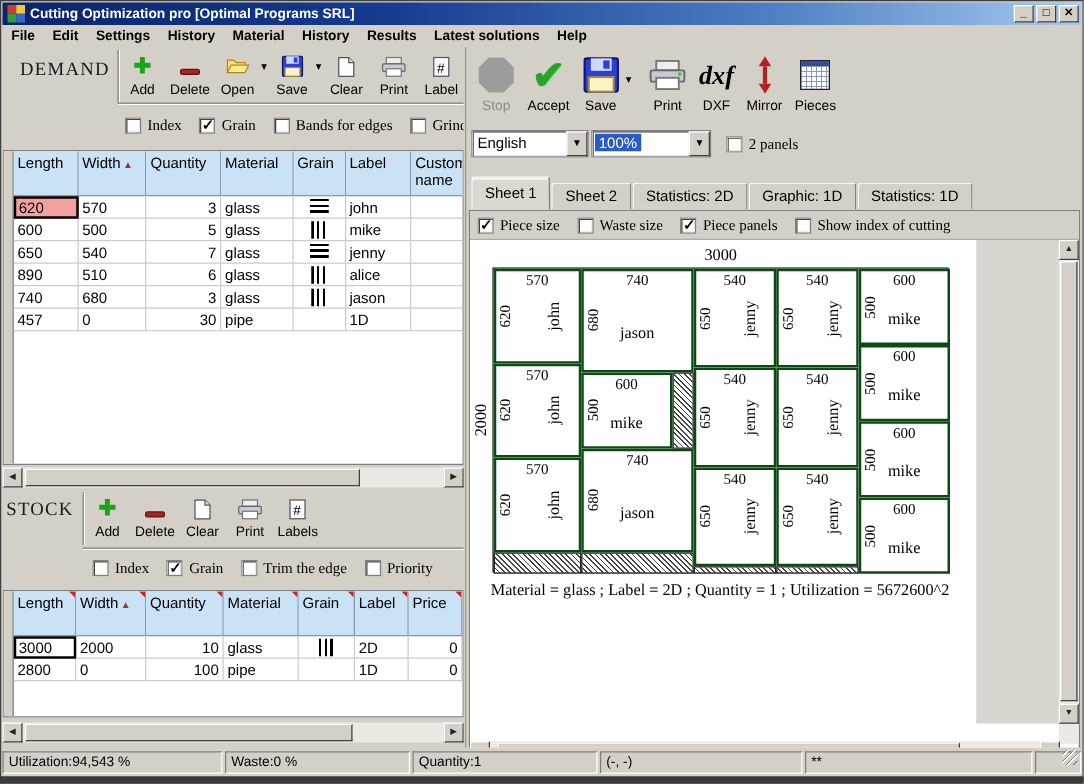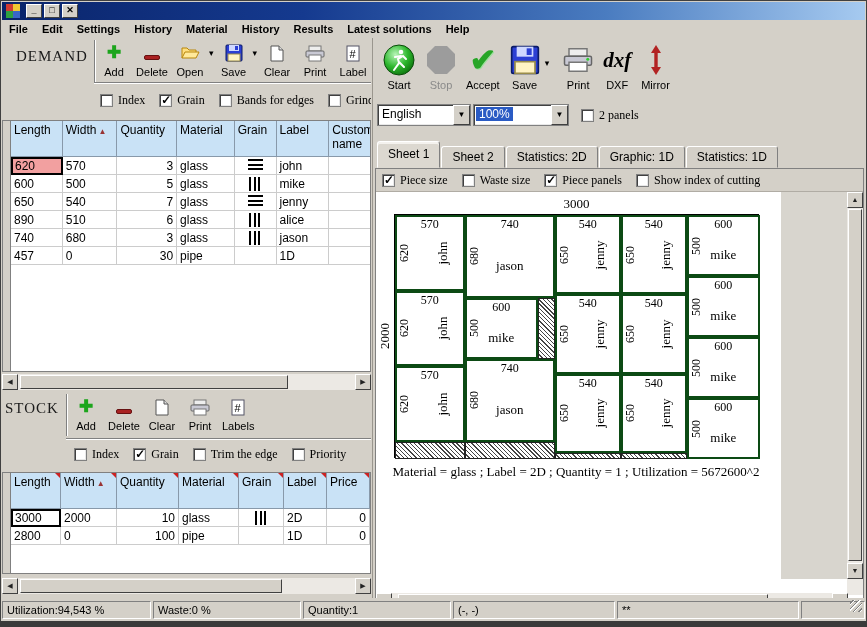--- a/index.html
+++ b/index.html
@@ -160,20 +160,21 @@
 
 <div class="frame"></div>
 
 <div class="titlebar">
   <span class="app-icon">
       <i></i>
       <i></i>
       <i></i>
       <i></i>
     </span>
+  <span class="title-text">Cutting Optimization pro [Optimal Programs SRL]</span>
   <span class="winbtn">_</span>
   <span class="winbtn">□</span>
   <span class="winbtn">✕</span>
 </div>
 
 <div class="menubar">
   <span class="menu-item">File</span>
   <span class="menu-item">Edit</span>
   <span class="menu-item">Settings</span>
   <span class="menu-item">History</span>
@@ -461,37 +462,20 @@
     <span class="sthumb" style="width:262px;margin-left:2px;"></span>
     <span class="sbtn" style="margin-left:auto;">▶</span>
   </div>
 </div>
 
 <div class="rpanel">
 
   <div class="bigbar">
     <div class="big-btn">
       <span class="big-ico">
-        <svg width="34" height="34" viewBox="0 0 34 34">
-          <defs>
-              <radialGradient id="gstart" cx="38%" cy="32%" r="75%">
-            <stop offset="0%" stop-color="#b8f5b8"></stop>
-                <stop offset="55%" stop-color="#2eb82e"></stop>
-                <stop offset="100%" stop-color="#0a6e0a"></stop>
-          </radialGradient>
-            </defs>
-          <circle cx="17" cy="17" r="15" fill="url(#gstart)" stroke="#0a4a0a"></circle>
-          <circle cx="19" cy="9" r="2.3" fill="#fff"></circle>
-          <path d="M12 27 l5-7 -1-4 5-3 3 3 M13 14 l6-1 M17 19 l5 5" stroke="#fff" stroke-width="2" fill="none" stroke-linecap="round"></path>
-        </svg>
-      </span>
-      <span class="big-lbl">Start</span>
-    </div>
-    <div class="big-btn">
-      <span class="big-ico">
         <svg width="30" height="30" viewBox="0 0 30 30">
           <polygon points="9,1 21,1 29,9 29,21 21,29 9,29 1,21 1,9" fill="#9c9c9c"></polygon>
         </svg>
       </span>
       <span class="big-lbl disabled">Stop</span>
     </div>
     <div class="big-btn">
       <span class="big-ico">
           <span class="check-glyph">✔</span>
         </span>
@@ -528,20 +512,26 @@
     </div>
     <div class="big-btn">
       <span class="big-ico">
         <svg width="14" height="32" viewBox="0 0 14 32">
           <path d="M7 1 L12 9 H2 Z" fill="#b22222"></path>
           <rect x="5.3" y="9" width="3.4" height="14" fill="#b22222"></rect>
           <path d="M7 31 L12 23 H2 Z" fill="#b22222"></path>
         </svg>
       </span>
       <span class="big-lbl">Mirror</span>
+    </div>
+    <div class="big-btn">
+      <span class="big-ico">
+          <span class="pieces-grid"></span>
+        </span>
+      <span class="big-lbl">Pieces</span>
     </div>
   </div>
 
   <div class="combo" style="left:4px;top:66px;width:94px;">
     <span class="combo-field">English</span>
     <span class="combo-btn">▼</span>
   </div>
   <div class="combo" style="left:100px;top:66px;width:96px;">
     <span class="combo-field hl">100%</span>
     <span class="combo-btn" style="margin-left:auto;">▼</span>
@@ -681,21 +671,21 @@
 
     <div class="sbar-h" style="left:0;bottom:16px;width:472px;">
       <span class="sbtn">◀</span>
       <span class="sthumb" style="width:370px;margin-left:6px;"></span>
       <span class="sbtn" style="margin-left:auto;">▶</span>
     </div>
   </div>
 </div>
 
 <div class="statusbar">
-  <span class="sb-cell" style="width:149px;">Utilization:94,543 %</span>
+  <span class="sb-cell" style="width:176px;">Utilization:94,543 %</span>
   <span class="sb-cell" style="width:148px;">Waste:0 %</span>
   <span class="sb-cell" style="width:148px;">Quantity:1</span>
   <span class="sb-cell" style="width:162px;">(-, -)</span>
   <span class="sb-cell" style="width:182px;">**</span>
   <span class="sb-cell" style="flex:1;margin-right:0;"></span>
   <span class="grip"></span>
 </div>
 <div class="botbar"></div>
 
 </body></html>

